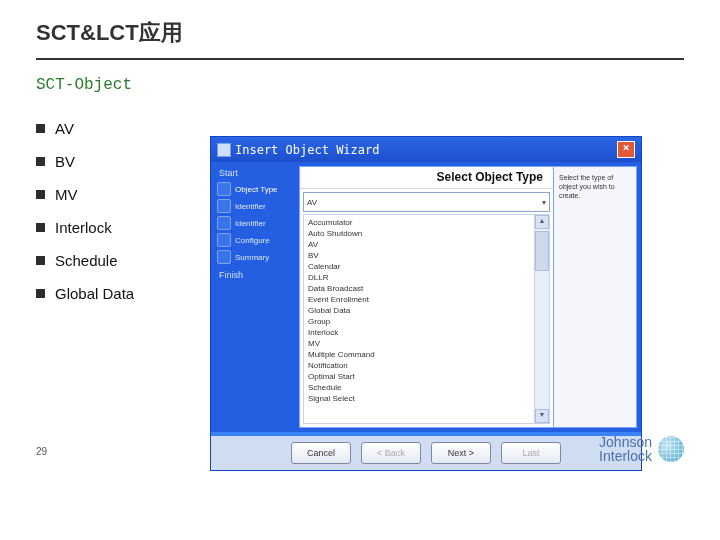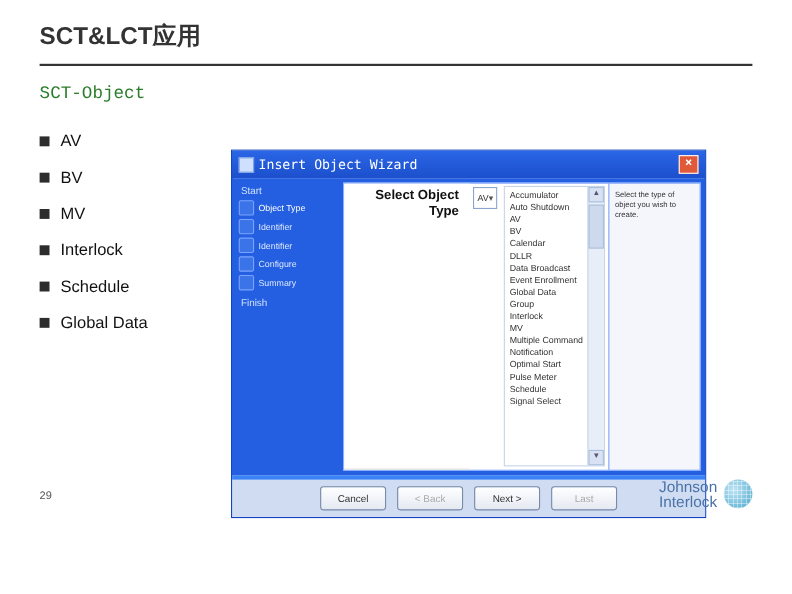--- a/index.html
+++ b/index.html
@@ -8,27 +8,27 @@
 .hr{border-top:2px solid #333;margin:0 36px}
 .subtitle{font-family:"SimSun","Courier New",monospace;color:#2a7d2a;font-size:16px;padding:16px 0 4px 36px}
 .bullets{padding:6px 0 0 36px}
 .bullets .b{display:flex;align-items:center;margin:16px 0;font-size:15px;color:#111}
 .bullets .sq{width:9px;height:9px;background:#2d2d2d;margin-right:10px;flex:0 0 9px}
 .dlg{position:absolute;left:210px;top:136px;width:430px;border:1px solid #1245c4;box-shadow:0 0 0 1px #1245c4 inset}
 .dlg-title{background:linear-gradient(#2a66e6,#1c4fcc);color:#fff;font-family:"SimSun",monospace;font-size:12px;padding:4px 6px;display:flex;align-items:center;justify-content:space-between}
 .dlg-title .ic{width:12px;height:12px;background:#cfe0ff;border:1px solid #7aa3e6;margin-right:4px}
 .dlg-close{width:16px;height:15px;background:#e05a3a;border:1px solid #fff;color:#fff;font-size:11px;line-height:12px;text-align:center;font-weight:bold}
 .dlg-body{display:flex;background:#235fe0;height:270px}
-.steps{width:82px;padding:6px 13px 0 6px}
+.steps{width:82px;padding:6px 0 0 6px}
 .step{display:flex;align-items:center;font-size:8px;color:#dbe6ff;margin:3px 0}
 .step.cur{color:#fff;font-weight:normal}
 .step .sic{width:12px;height:12px;background:#3a74e8;border:1px solid #7aa3ff;border-radius:2px;margin-right:4px;flex:0 0 12px}
 .step-start{font-size:9px;color:#cfe0ff;margin:0 0 4px 2px}
 .step-fin{font-size:9px;color:#cfe0ff;margin:6px 0 0 2px}
-.mid{flex:1;background:#fff;border:1px solid #7aa3ff;margin:4px 0 4px 0;display:flex;flex-direction:row}
+.mid{flex:1;background:#fff;border:1px solid #7aa3ff;margin:4px 0 4px 0;display:flex;flex-direction:column}
 .mid-title{background:#fff;color:#111;font-weight:bold;font-size:12px;text-align:right;padding:3px 10px 4px;border-bottom:1px solid #ddd}
 .sel{height:16px;border:1px solid #8aa6cc;margin:3px 3px 0 3px;font-size:8px;padding:1px 3px;color:#333;display:flex;align-items:center;justify-content:space-between}
 .sel .chev{font-size:8px;color:#555}
 .listwrap{flex:1;display:flex;margin:2px 3px 3px 3px;border:1px solid #c7d4e6}
 .list{flex:1;overflow:hidden;font-size:8px;color:#333;padding:2px 0}
 .list .li{padding:1px 4px;white-space:nowrap}
 .sbar{width:14px;background:#e8eef7;border-left:1px solid #c7d4e6;display:flex;flex-direction:column;justify-content:space-between;align-items:center}
 .sbar .ar{width:12px;height:12px;background:#d8e2f2;border:1px solid #aac0dd;font-size:7px;text-align:center;line-height:10px;color:#557}
 .sbar .thumb{width:12px;height:38px;background:#cdd9ec;border:1px solid #aac0dd;margin-top:2px}
 .rt{width:72px;background:#f4f6fb;border:1px solid #7aa3ff;border-left:none;margin:4px 4px 4px 0;font-size:7px;color:#333;padding:6px 5px;line-height:1.3}
@@ -126,21 +126,20 @@
             <div class="li">DLLR</div>
             <div class="li">Data Broadcast</div>
             <div class="li">Event Enrollment</div>
             <div class="li">Global Data</div>
             <div class="li">Group</div>
             <div class="li">Interlock</div>
             <div class="li">MV</div>
             <div class="li">Multiple Command</div>
             <div class="li">Notification</div>
             <div class="li">Optimal Start</div>
-            <div class="li">Pulse Meter</div>
             <div class="li">Schedule</div>
             <div class="li">Signal Select</div>
           </div>
           <div class="sbar">
             <div>
                 <div class="ar">▲</div>
                 <div class="thumb"></div>
               </div>
             <div class="ar">▼</div>
           </div>

